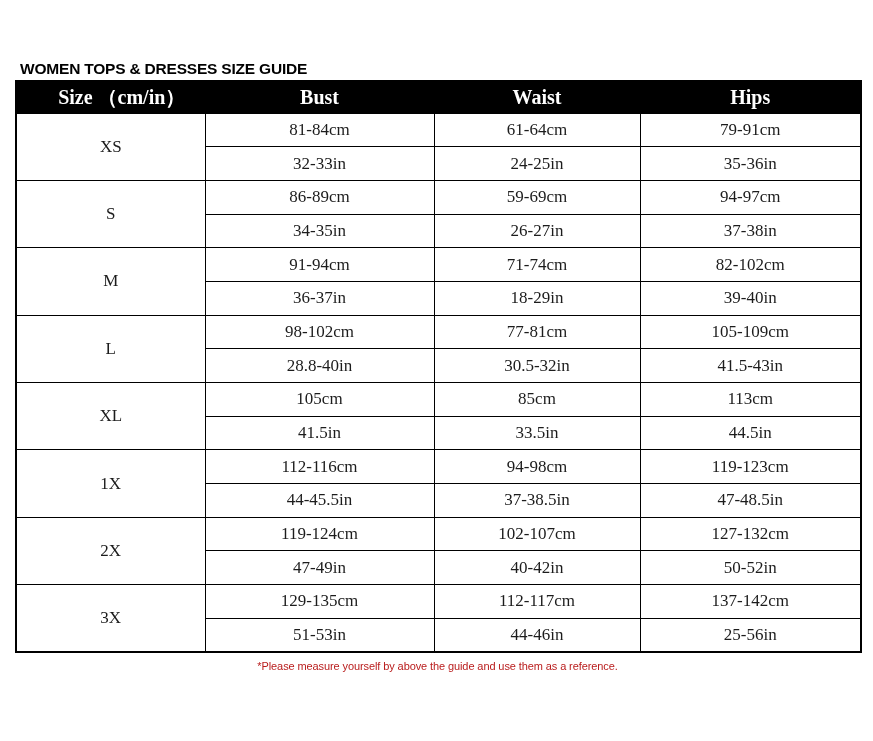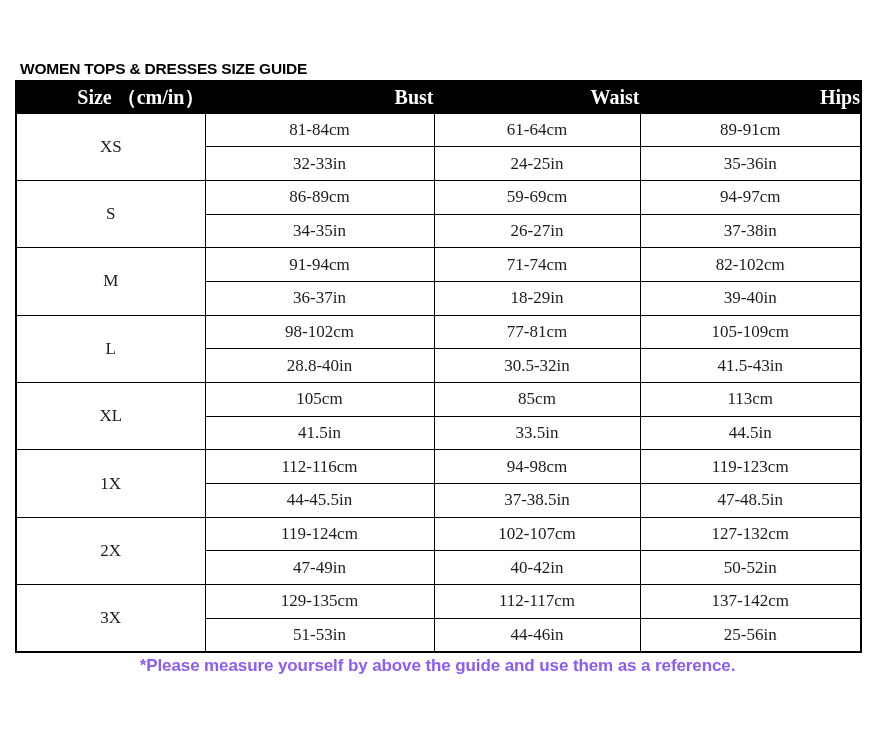--- a/index.html
+++ b/index.html
@@ -42,27 +42,27 @@
   table.size-guide col.c2 { width: 206px; }
   table.size-guide col.c3 { width: 221px; }
 
   table.size-guide thead tr { height: 32px; }
   table.size-guide th {
     background: #000000;
     color: #ffffff;
     font-family: "Liberation Serif", serif;
     font-weight: bold;
     font-size: 20px;
-    text-align: right;
+    text-align: center;
     vertical-align: middle;
     border: 1px solid #000000;
     padding: 0;
   }
   table.size-guide th.size-col-header {
-    text-align: right;
+    text-align: center;
     padding-left: 22px;
   }
   table.size-guide tbody tr { height: 33.7px; }
   table.size-guide td {
     border: 1px solid #000000;
     font-family: "Liberation Serif", serif;
     font-size: 17px;
     color: #1c1c1c;
     text-align: center;
     vertical-align: middle;
@@ -70,24 +70,24 @@
   }
   .notes {
     position: absolute;
     left: 15px;
     top: 655px;
     width: 845px;
     text-align: center;
   }
   .note-line {
     font-family: "Liberation Sans", sans-serif;
-    font-weight: bold;
-    font-size: 17px;
+    font-weight: normal;
+    font-size: 11px;
     letter-spacing: -0.1px;
-    color: #8b5cf6;
+    color: #b91c1c;
     line-height: 22px;
     white-space: nowrap;
   }
 </style>
 </head>
 <body>
 
 <div class="page">
 
   <div class="page-title">WOMEN TOPS &amp; DRESSES SIZE GUIDE</div>
@@ -105,21 +105,21 @@
         <th>Bust</th>
         <th>Waist</th>
         <th>Hips</th>
       </tr>
     </thead>
     <tbody>
       <tr>
         <td rowspan="2">XS</td>
         <td>81-84cm</td>
         <td>61-64cm</td>
-        <td>89-91cm</td>
+        <td>79-91cm</td>
       </tr>
       <tr>
         <td>32-33in</td>
         <td>24-25in</td>
         <td>35-36in</td>
       </tr>
       <tr>
         <td rowspan="2">S</td>
         <td>86-89cm</td>
         <td>59-69cm</td>

